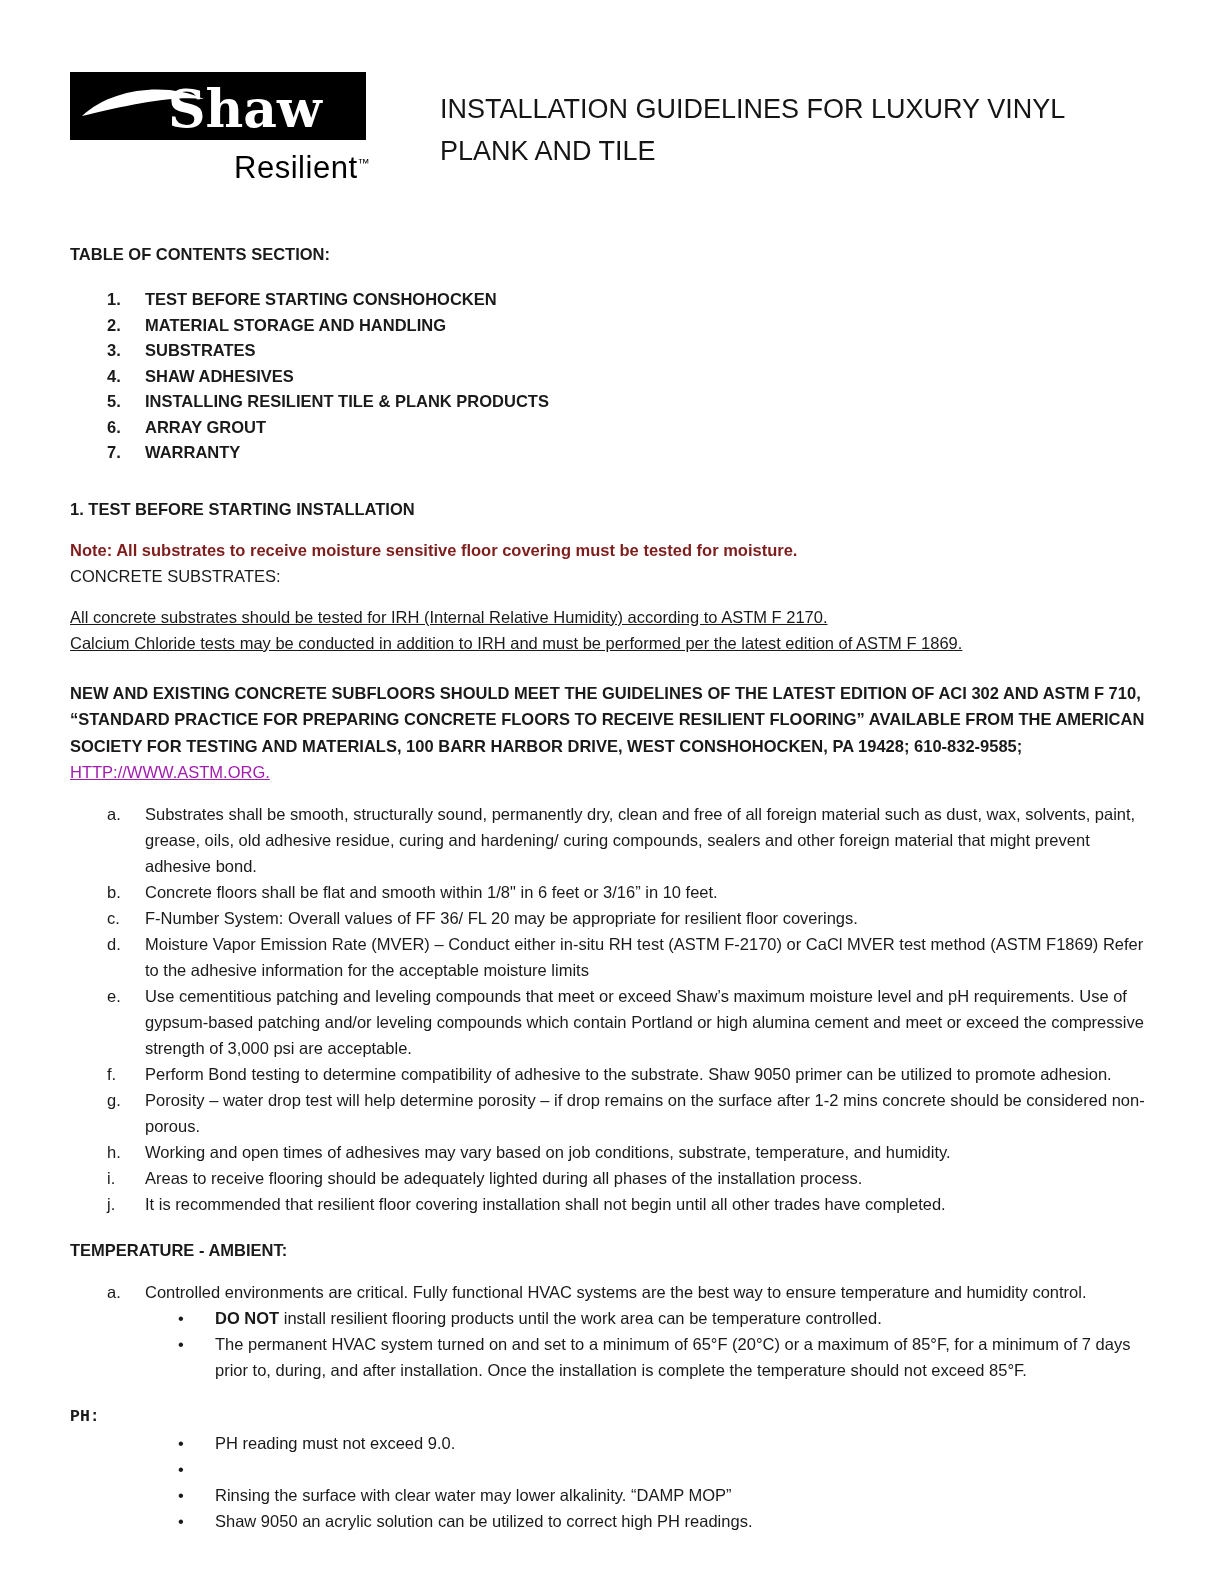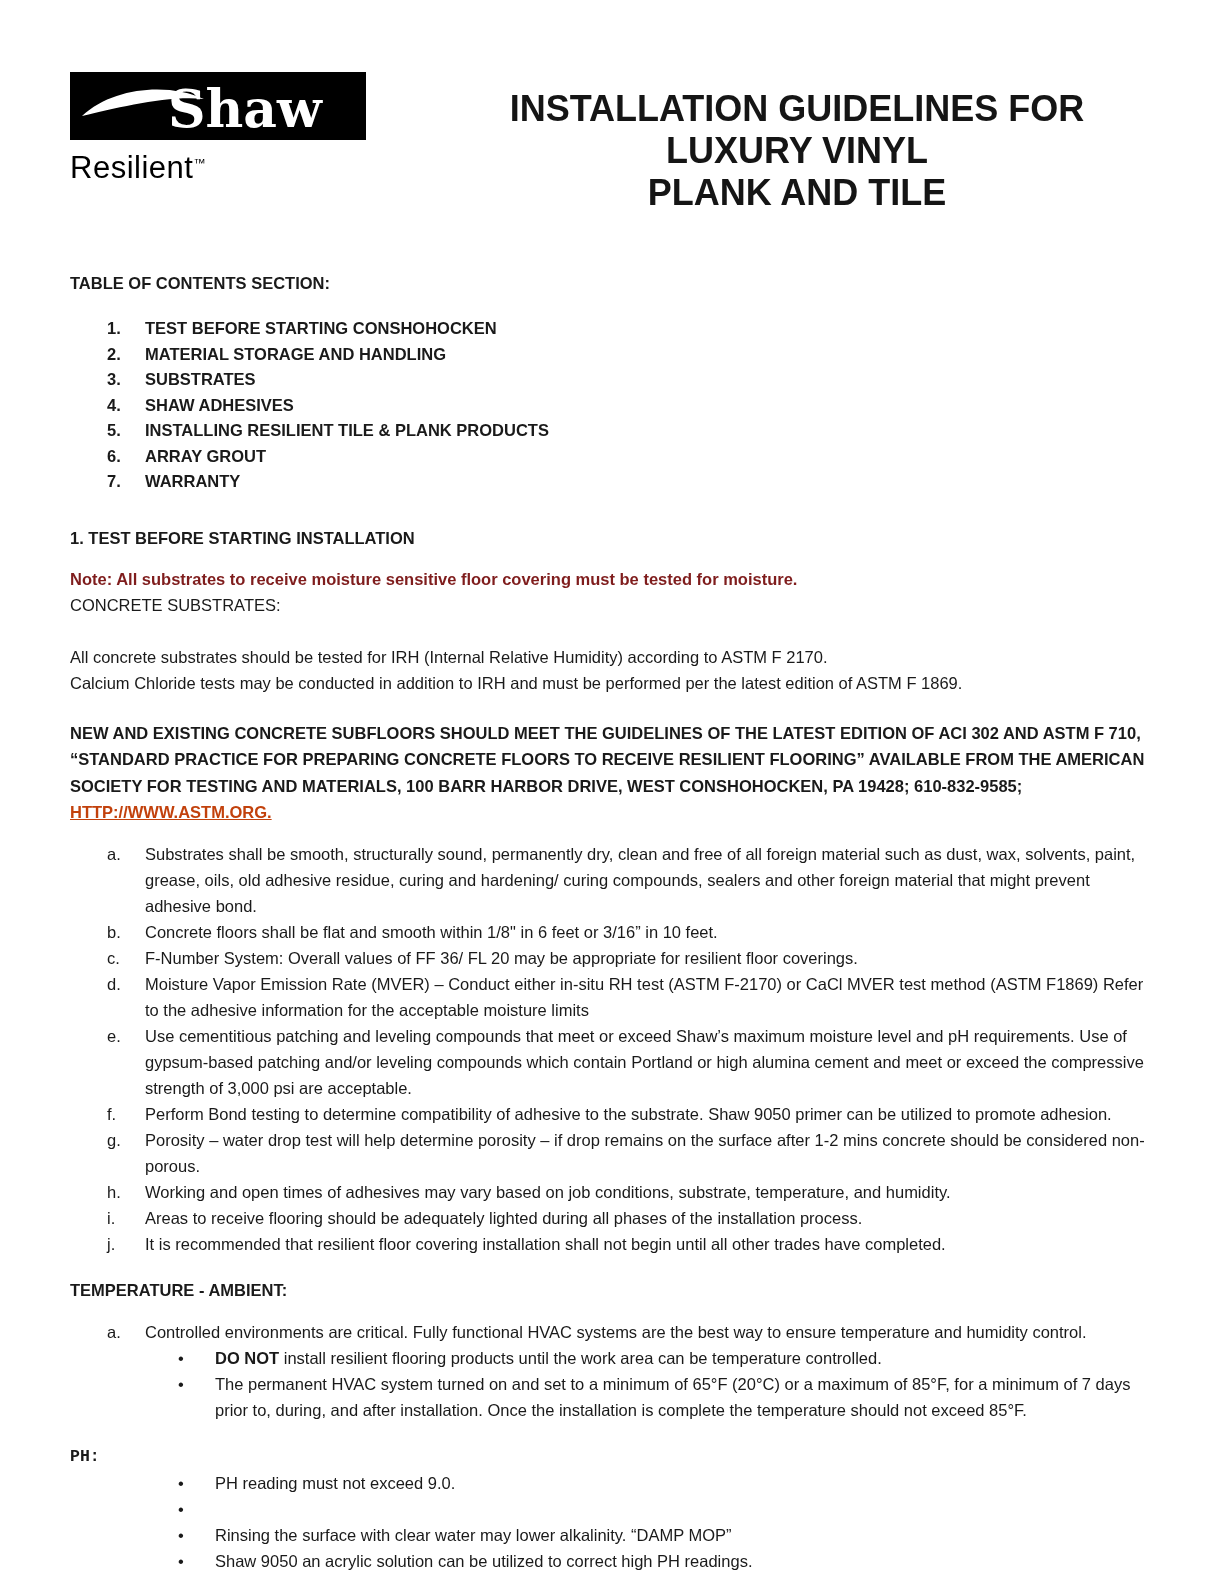--- a/index.html
+++ b/index.html
@@ -11,55 +11,55 @@
     font-family: "Liberation Sans", sans-serif;
     color: #1a1a1a;
     font-size: 16.5px;
     line-height: 26px;
     padding: 72px 70px 60px 70px;
     position: relative;
   }
 
   
   .doc-header { display: flex; align-items: flex-start; }
-  .logo-block { flex: 0 0 300px; text-align: left; }
+  .logo-block { flex: 0 0 300px; text-align: right; }
   .logo-box { display: block; }
   .logo-resilient {
     margin-top: 11px;
     font-size: 31px;
     line-height: 34px;
     color: #000;
     letter-spacing: 0.5px;
   }
   .logo-resilient .tm { font-size: 12px; vertical-align: super; line-height: 0; }
   .title-block {
     flex: 1;
     padding-top: 16px;
     padding-left: 70px;
-    text-align: center;
-    font-weight: 700;
-    font-size: 36px;
+    text-align: left;
+    font-weight: 400;
+    font-size: 27px;
     line-height: 42px;
     color: #151515;
   }
 
   
   .toc-heading { margin-top: 56px; font-weight: 700; }
   .toc-list { margin-top: 20px; }
   .toc-item { display: flex; font-weight: 700; line-height: 25.5px; margin-left: 37px; }
   .toc-num { flex: 0 0 38px; }
   .toc-label { flex: 1; }
 
   
   .h-sec1 { margin-top: 30px; font-weight: 700; }
   .note-text { margin-top: 15px; font-weight: 700; color: #7f1d1d; }
   .sub-heading { font-weight: 400; }
-  .para { margin-top: 26px; }
+  .para { margin-top: 15px; text-decoration: underline; }
   .bold-para { margin-top: 24px; font-weight: 700; line-height: 26.5px; }
-  .link { color: #c2410c; text-decoration: underline; font-weight: 700; cursor: pointer; }
+  .link { color: #a21caf; text-decoration: underline; font-weight: 400; cursor: pointer; }
 
   
   .alpha-list { margin-top: 15px; }
   .alpha-item { display: flex; }
   .alpha-letter { flex: 0 0 38px; margin-left: 37px; }
   .alpha-text { flex: 1; }
 
   
   .h-temp { margin-top: 20px; font-weight: 700; }
   .temp-list { margin-top: 16px; }

